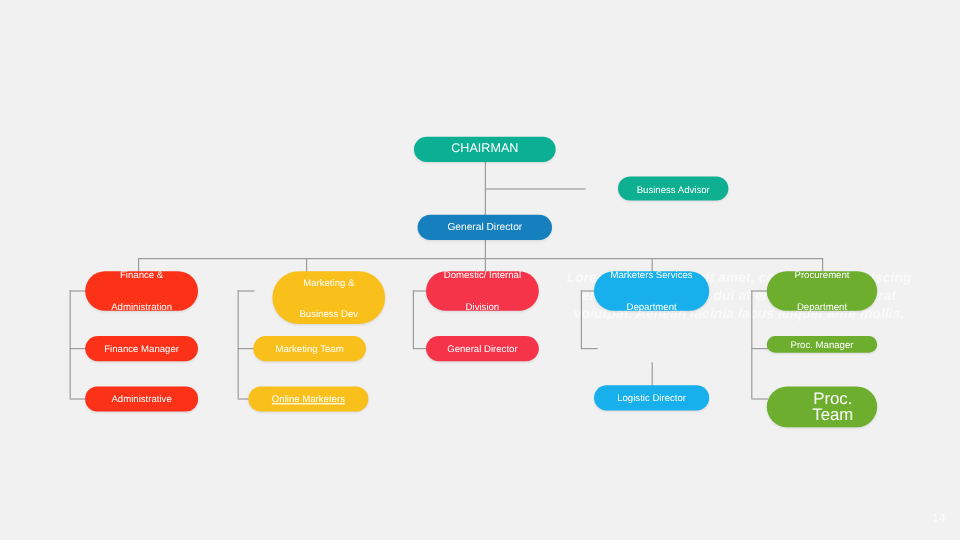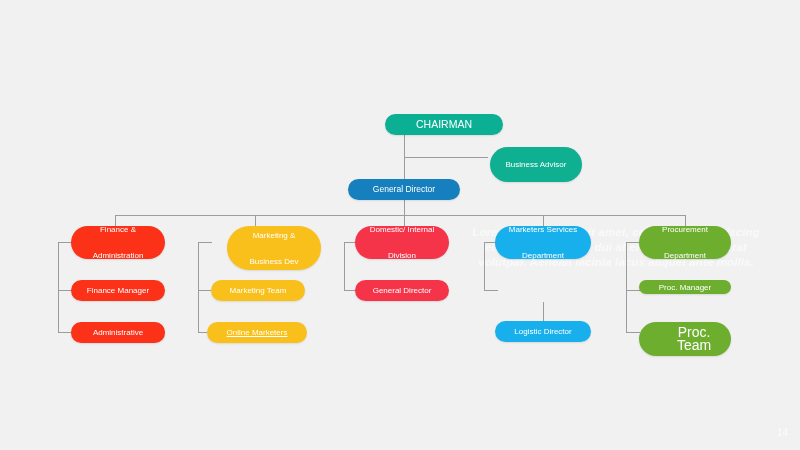--- a/index.html
+++ b/index.html
@@ -109,25 +109,25 @@
   <div class="line hline" style="left:484px; top:242px; width:14px;"></div>
   <div class="line hline" style="left:484px; top:290px; width:14px;"></div>
 
   <div class="line vline" style="left:543px; top:302px; height:20px;"></div>
 
   <div class="line vline" style="left:626px; top:242px; height:90px;"></div>
   <div class="line hline" style="left:626px; top:242px; width:14px;"></div>
   <div class="line hline" style="left:626px; top:290px; width:14px;"></div>
   <div class="line hline" style="left:626px; top:332px; width:14px;"></div>
 
-  <div class="node n-chairman" style="left:345px; top:114px; width:118px; height:21px; font-size:10.5px;margin-left:40px;">
+  <div class="node n-chairman" style="left:345px; top:114px; width:118px; height:21px; font-size:10.5px;">
     <span>CHAIRMAN</span>
   </div>
 
-  <div class="node n-advisor" style="left:490px; top:147px; width:92px; height:35px; font-size:8px;">
+  <div class="node n-advisor" style="left:515px; top:147px; width:92px; height:20px; font-size:8px;align-items:flex-end;">
     <span>Business Advisor</span>
   </div>
 
   <div class="node n-gendir" style="left:348px; top:179px; width:112px; height:21px; font-size:8.5px;">
     <span>General Director</span>
   </div>
 
   <div class="node n-red" style="left:71px; top:226px; width:94px; height:33px; font-size:8px;">
     <span>
       <span>Finance &amp;</span><br>

